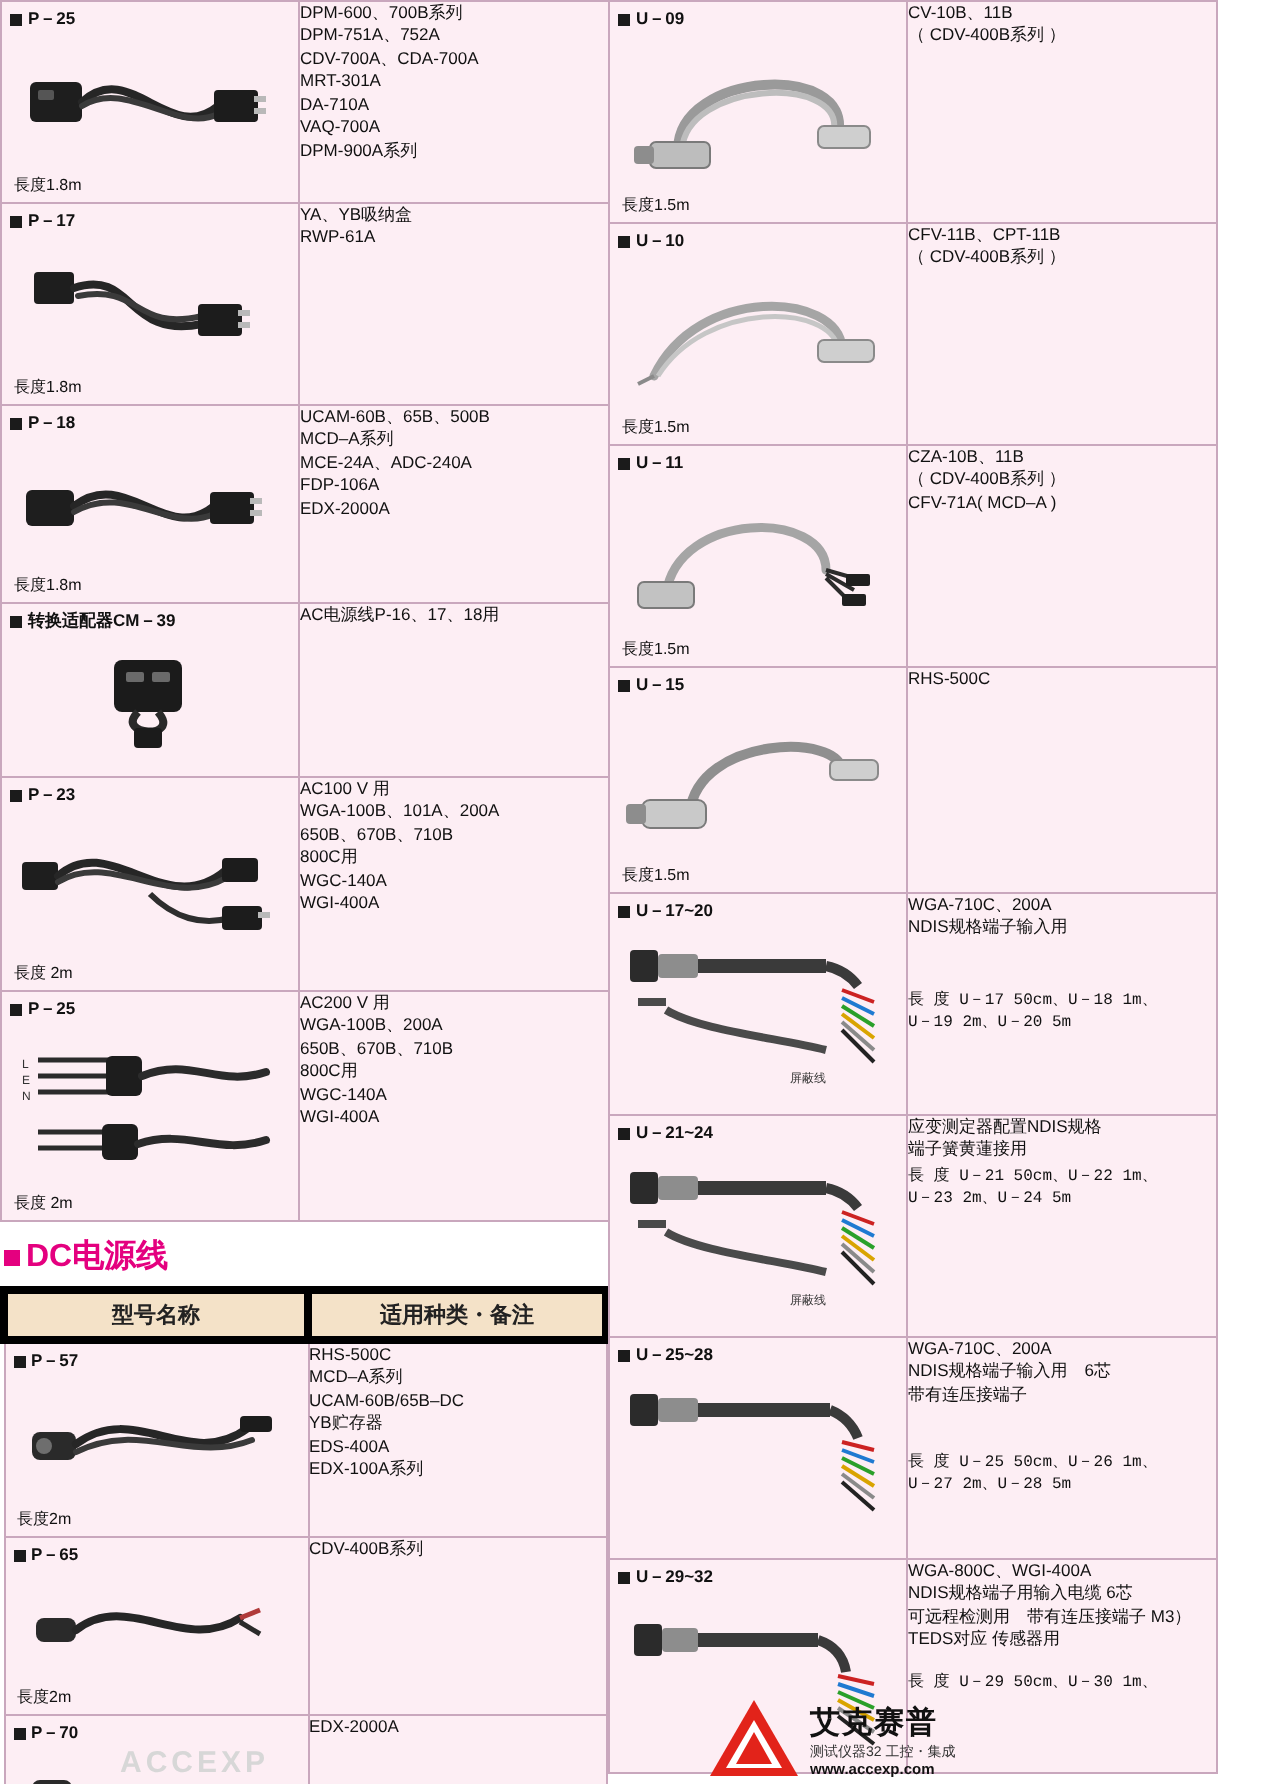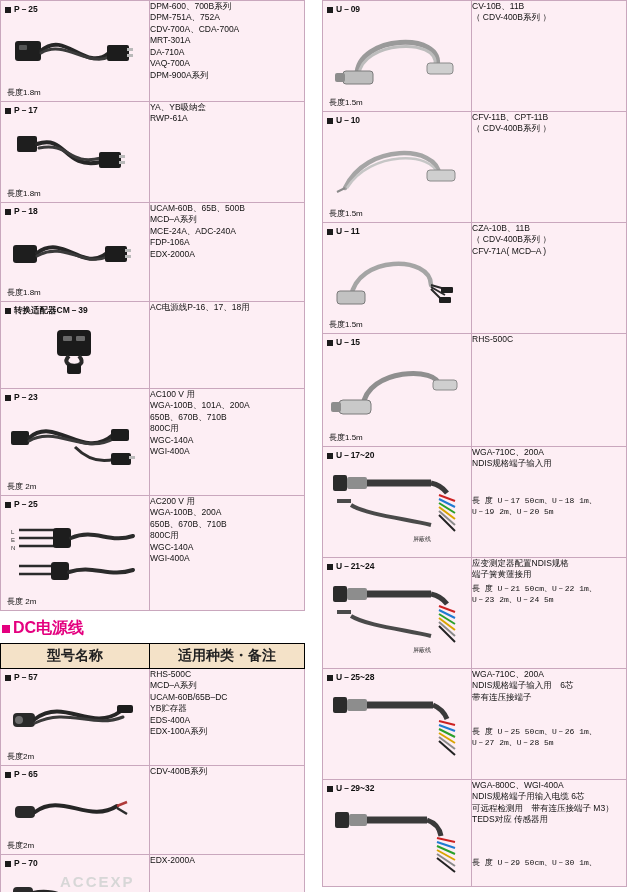--- a/index.html
+++ b/index.html
@@ -8,21 +8,21 @@
     background:#ffffff;
     font-family:"Liberation Sans","DejaVu Sans",sans-serif;
     font-size:8.5px;
     color:#111;
     position:relative;
     overflow:hidden;
   }
   .page{position:relative;width:547px;height:892px;}
   .col{position:absolute;top:0;width:305px;}
   .col-left{left:0;}
-  .col-right{left:322px;}
+  .col-right{left:304px;}
 
   table.cat{
     width:100%;
     border-collapse:collapse;
     table-layout:fixed;
   }
   table.cat td{
     border:1px solid #c9a7bd;
     vertical-align:top;
     padding:0;
@@ -76,23 +76,23 @@
 
   
   .sec-title{
     font-size:16px;
     font-weight:bold;
     color:#e4007f;
     padding:7px 0 4px 2px;
   }
   .sec-title .sq{background:#e4007f;width:8px;height:8px;}
   table.cat th{
-    border:1px solid #000000;
+    border:4px solid #000000;
     background:#f4e2c8;
-    font-size:14px;
+    font-size:11px;
     font-weight:bold;
     padding:3px 0;
     text-align:center;
     color:#222;
   }
   svg{display:block;}
 
   .footerlogo{
     position:absolute;right:0;bottom:0;width:196px;height:46px;
     overflow:hidden;
@@ -558,22 +558,32 @@
                 <path d="M110 60 l 18 14" stroke="#222"></path>
               </g>
             </svg>
           </div>
         </td>
         <td class="txt">
           <div>WGA-800C、WGI-400A</div>
           <div>NDIS规格端子用输入电缆 6芯</div>
           <div>可远程检测用　带有连压接端子 M3）</div>
           <div>TEDS对应 传感器用</div>
-          <div class="len" style="margin-top:32px">長 度 U－29 50cm、U－30 1m、</div>
+          <div class="len" style="margin-top:11px">長 度 U－29 50cm、U－30 1m、</div>
         </td>
       </tr>
     </tbody>
       </table>
   </div>
 
+  <div class="footerlogo">
+    <svg class="fl-mark" viewBox="0 0 48 42">
+      <path d="M24 2 L46 40 L2 40 Z" fill="#e2231a"></path>
+      <path d="M24 12 L38 36 L10 36 Z" fill="#ffffff"></path>
+      <path d="M24 18 L33 34 L15 34 Z" fill="#e2231a"></path>
+    </svg>
+    <div class="fl-text">艾克赛普</div>
+    <div class="fl-sub">测试仪器32 工控・集成</div>
+    <div class="fl-url">www.accexp.com</div>
+  </div>
   <div class="watermark">ACCEXP</div>
 
 </div>
 
 </body></html>

